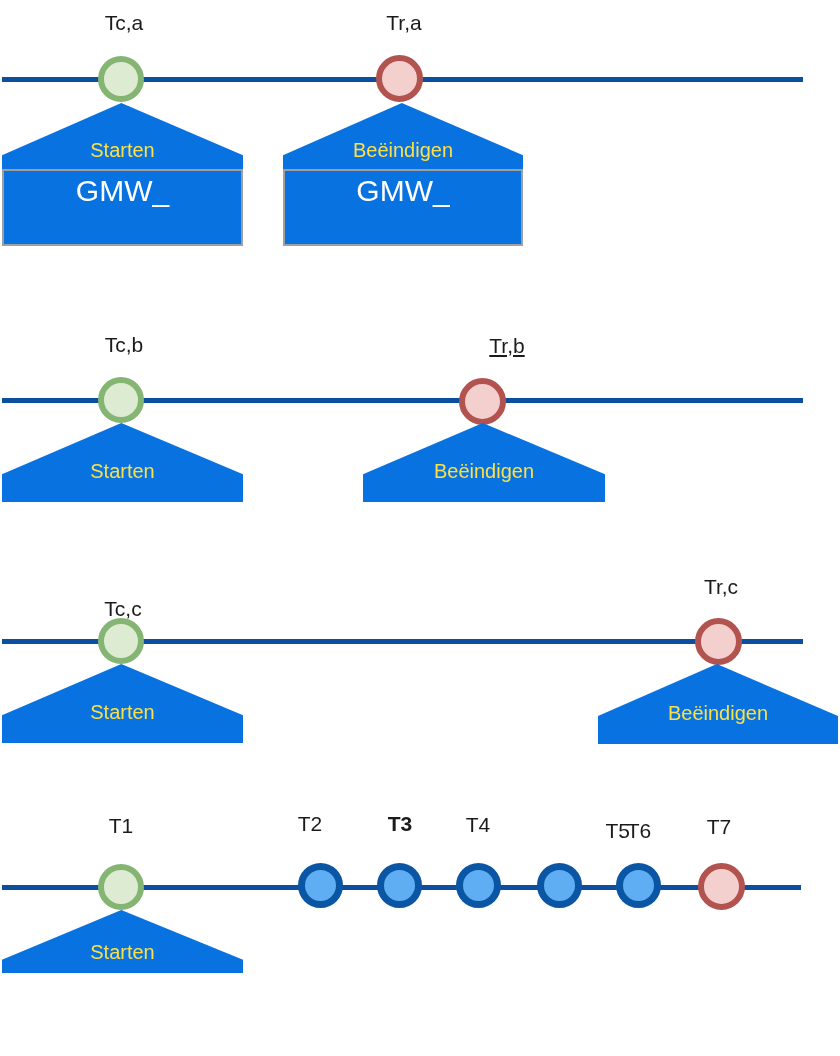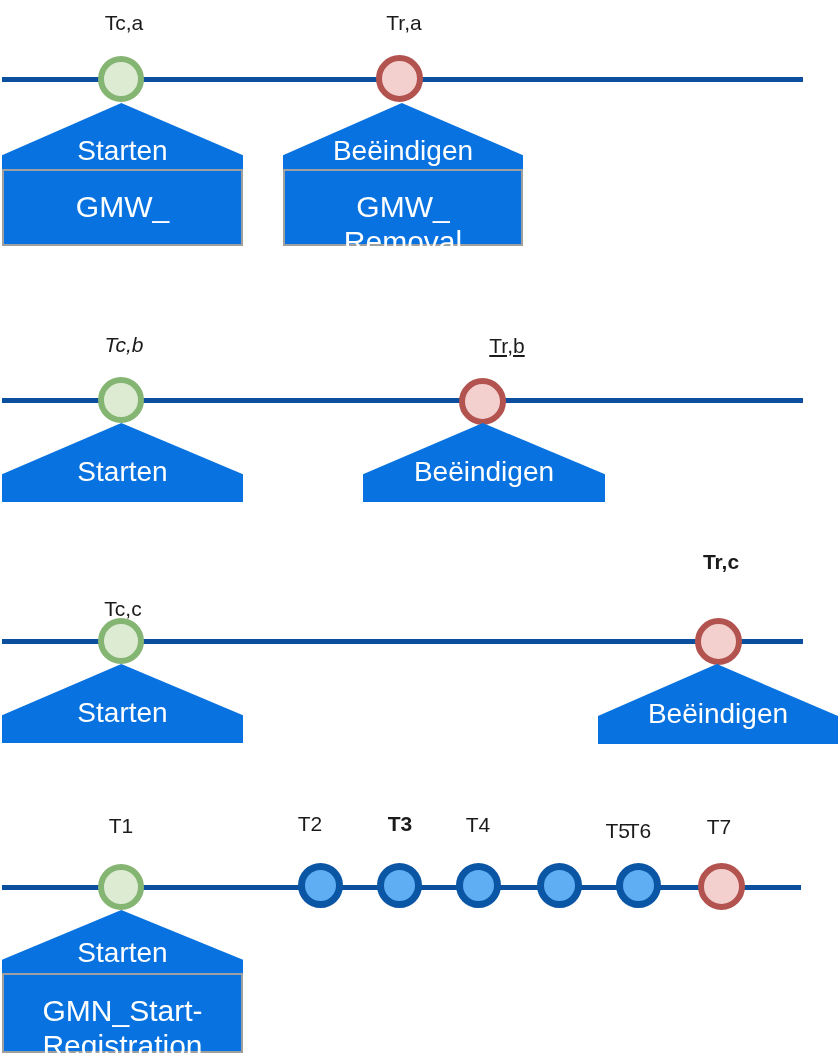--- a/index.html
+++ b/index.html
@@ -10,31 +10,31 @@
   .tl-line{position:absolute;height:5px;background:#0b4f9e;}
   .marker{position:absolute;border-radius:50%;box-sizing:border-box;}
   .marker.green{width:46px;height:46px;border:6px solid #85b573;background:#deebd3;}
   .marker.red{width:47px;height:47px;border:6px solid #b2534f;background:#f3d0ce;}
   .marker.blue{width:45px;height:45px;border:7px solid #0a56a4;background:#5fadf2;}
   .tlabel{
     position:absolute;width:140px;margin-left:-70px;text-align:center;
     font-size:21px;color:#1b1b1b;white-space:nowrap;
   }
   .flag{
-    position:absolute;background:#0772e0;color:#ffffff;
+    position:absolute;background:#0772e0;color:#fde047;
     display:flex;align-items:flex-end;justify-content:center;
-    font-size:28px;line-height:33px;text-align:right;
+    font-size:20px;line-height:33px;text-align:right;
   }
   .flag.short{clip-path:polygon(49.5% 0, 100% 79%, 100% 100%, 0 100%, 0 79%);}
   .flag.tall{clip-path:polygon(49.5% 0, 100% 65%, 100% 100%, 0 100%, 0 65%);}
   .flag.short .flag-text{margin-bottom:2px;}
   .flag.tall .flag-text{margin-bottom:14px;}
   .ebox{
     position:absolute;background:#0772e0;border:2px solid #9f9f9f;box-sizing:border-box;
-    color:#ffffff;text-align:center;font-size:30px;line-height:35px;padding-top:18px;
+    color:#ffffff;text-align:center;font-size:30px;line-height:35px;padding-top:2px;
   }
 </style>
 </head>
 <body>
 
 <div class="canvas">
 
   <div class="tl-line" style="left:2px;top:77px;width:801px;"></div>
   <div class="tlabel" style="left:124px;top:11px;">Tc,a</div>
   <div class="tlabel" style="left:404px;top:11px;">Tr,a</div>
@@ -46,39 +46,38 @@
   </div>
   <div class="ebox" style="left:2px;top:169px;width:241px;height:77px;">
     <div>GMW_</div>
   </div>
 
   <div class="flag short" style="left:283px;top:103px;width:240px;height:66px;">
     <span class="flag-text">Beëindigen</span>
   </div>
   <div class="ebox" style="left:283px;top:169px;width:240px;height:77px;">
     <div>GMW_</div>
-    <div>Removal</div>
   </div>
 
   <div class="tl-line" style="left:2px;top:398px;width:801px;"></div>
-  <div class="tlabel" style="left:124px;top:333px;font-style:italic;">Tc,b</div>
+  <div class="tlabel" style="left:124px;top:333px;">Tc,b</div>
   <div class="tlabel" style="left:507px;top:334px;text-decoration:underline;">Tr,b</div>
   <div class="marker green" style="left:98px;top:377px;"></div>
   <div class="marker red" style="left:459px;top:378px;"></div>
 
   <div class="flag tall" style="left:2px;top:423px;width:241px;height:79px;">
     <span class="flag-text">Starten</span>
   </div>
   <div class="flag tall" style="left:363px;top:423px;width:242px;height:79px;">
     <span class="flag-text">Beëindigen</span>
   </div>
 
   <div class="tl-line" style="left:2px;top:639px;width:801px;"></div>
   <div class="tlabel" style="left:123px;top:597px;">Tc,c</div>
-  <div class="tlabel" style="left:721px;top:550px;font-weight:bold;">Tr,c</div>
+  <div class="tlabel" style="left:721px;top:575px;">Tr,c</div>
   <div class="marker green" style="left:98px;top:618px;"></div>
   <div class="marker red" style="left:695px;top:618px;"></div>
 
   <div class="flag tall" style="left:2px;top:664px;width:241px;height:79px;">
     <span class="flag-text">Starten</span>
   </div>
   <div class="flag tall" style="left:598px;top:664px;width:240px;height:80px;">
     <span class="flag-text">Beëindigen</span>
   </div>
 
@@ -95,18 +94,14 @@
   <div class="marker blue" style="left:298px;top:863px;"></div>
   <div class="marker blue" style="left:377px;top:863px;"></div>
   <div class="marker blue" style="left:456px;top:863px;"></div>
   <div class="marker blue" style="left:537px;top:863px;"></div>
   <div class="marker blue" style="left:616px;top:863px;"></div>
   <div class="marker red" style="left:698px;top:863px;"></div>
 
   <div class="flag short" style="left:2px;top:910px;width:241px;height:63px;">
     <span class="flag-text" style="margin-bottom:4px;">Starten</span>
   </div>
-  <div class="ebox" style="left:2px;top:973px;width:241px;height:80px;">
-    <div>GMN_Start-</div>
-    <div>Registration</div>
-  </div>
 
 </div>
 
 </body></html>

